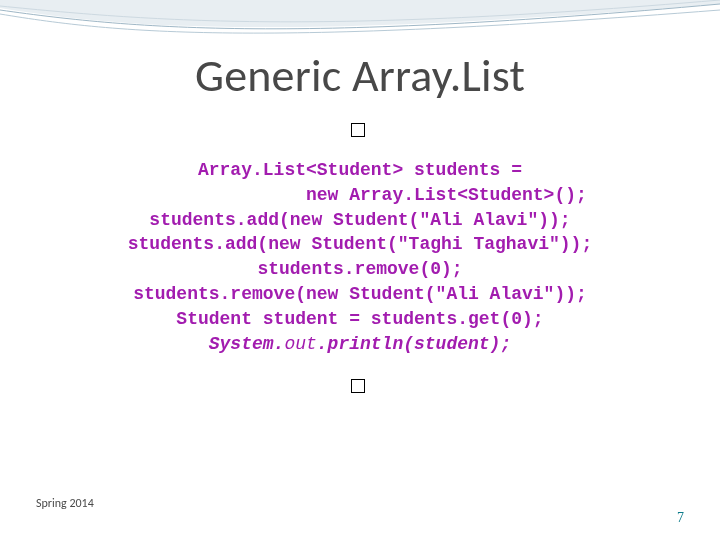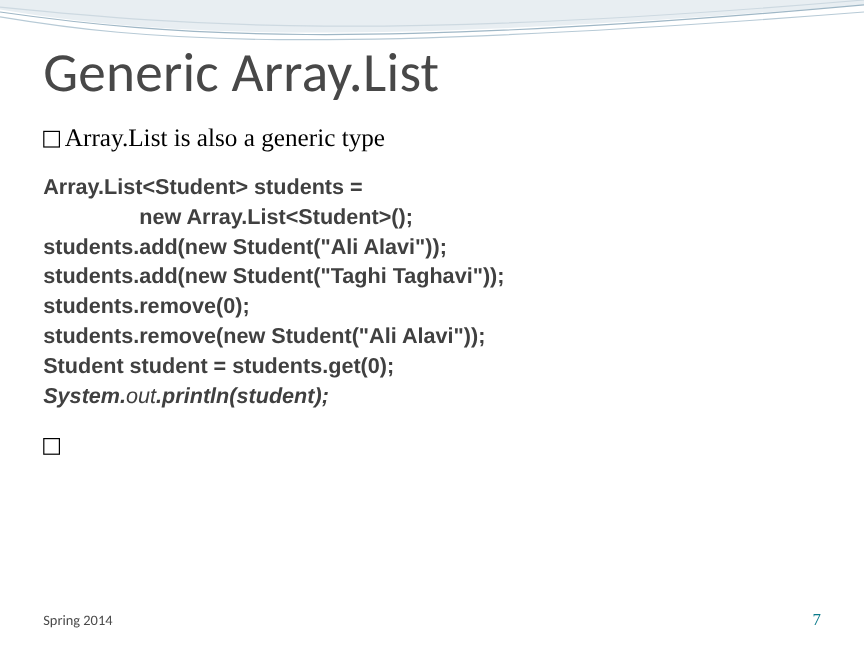--- a/index.html
+++ b/index.html
@@ -12,21 +12,22 @@
   .swoosh {
     position: absolute;
     top: 0; left: 0; right: 0;
     height: 50px;
     overflow: hidden;
   }
   .swoosh svg { width: 720px; height: 50px; display: block; }
   .slide {
     position: absolute;
     top: 0; left: 0; right: 0; bottom: 0;
-    padding: 33px 36px 0 36px;
+    padding: 47px 36px 0 36px;
+    text-align: center;
   }
   .title {
     font-family: Calibri, 'Segoe UI', Arial, sans-serif;
     font-size: 46px;
     font-weight: 400;
     color: #484848;
     letter-spacing: 0.2px;
     margin-bottom: 14px;
   }
   .bullet-line {
@@ -36,38 +37,39 @@
     margin-bottom: 16px;
   }
   .bullet-line .box {
     display: inline-block;
     width: 14px; height: 14px;
     border: 1.5px solid #000;
     margin-right: 4px;
     vertical-align: -1px;
   }
   .code {
-    font-family: Liberation Sans, sans-serif;
+    font-family: Liberation Mono, monospace;
     font-size: 18px;
     font-weight: bold;
-    color: #404040;
+    color: #a21caf;
     line-height: 1.38;
     white-space: pre;
     margin-bottom: 16px;
   }
   .code .nbs { font-weight: normal; font-style: italic; }
   .code .ital { font-style: italic; }
   .footer {
     position: absolute;
     left: 36px; right: 36px; bottom: 14px;
     display: flex;
     align-items: baseline;
     font-family: Calibri, 'Segoe UI', Arial, sans-serif;
     font-size: 12px;
     color: #4a4a4a;
+    flex-direction: column;
   }
   .footer .term { width: 140px; }
   .footer .inst { font-weight: 600; flex: 0 0 auto; }
   .footer .pnum {
     margin-left: auto;
     font-family: Georgia, serif;
     font-size: 14px;
     color: #0a7a8a;
   }
 </style>
@@ -81,21 +83,21 @@
     <path d="M0,6 C160,22 320,34 720,0" fill="none" stroke="#cdd9e1" stroke-width="1"></path>
     <path d="M0,14 C120,34 260,46 720,10" fill="none" stroke="#b7cad6" stroke-width="1"></path>
   </svg>
 </div>
 
 <div class="slide">
 
   <h1 class="title">Generic Array.List</h1>
 
   <div class="bullet-line">
-    <span class="box"></span><span>Array.List is also a generic type</span>
+    <span class="box"></span>
   </div>
 
   <div class="code"><span>Array.List&lt;Student&gt; students =</span>
 <span>                new Array.List&lt;Student&gt;();</span>
 <span>students.add(new Student("Ali Alavi"));</span>
 <span>students.add(new Student("Taghi Taghavi"));</span>
 <span>students.remove(0);</span>
 <span>students.remove(new Student("Ali Alavi"));</span>
 <span>Student student = students.get(0);</span>
 <span class="ital"><span>System.</span><span class="nbs">out</span><span>.</span><span>println(student);</span></span></div>

